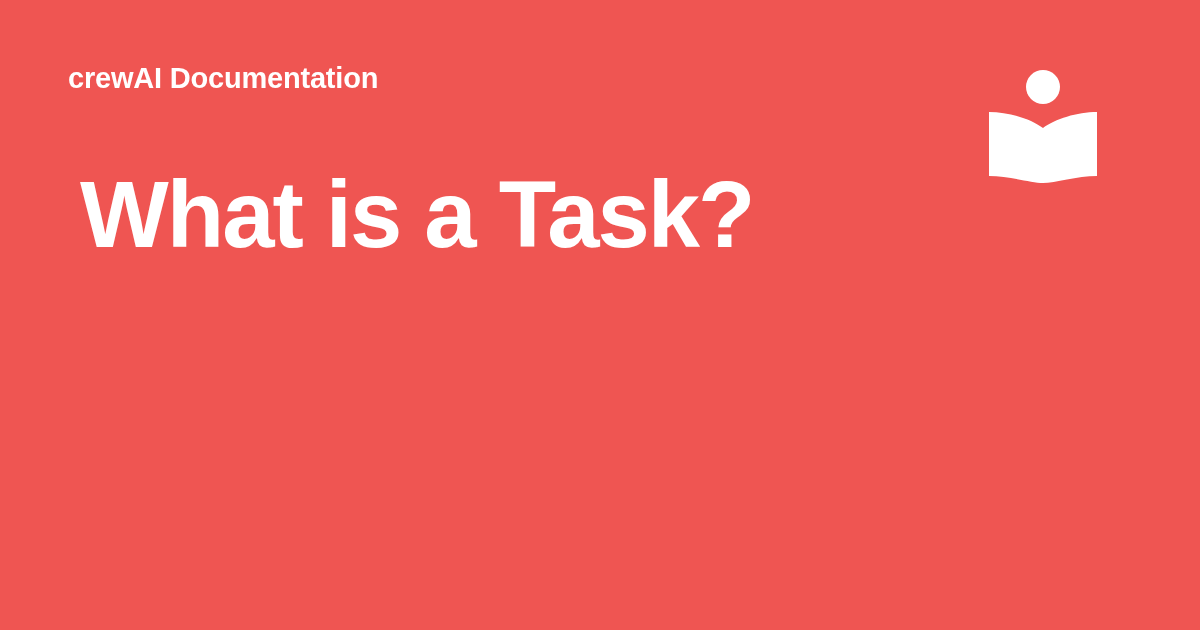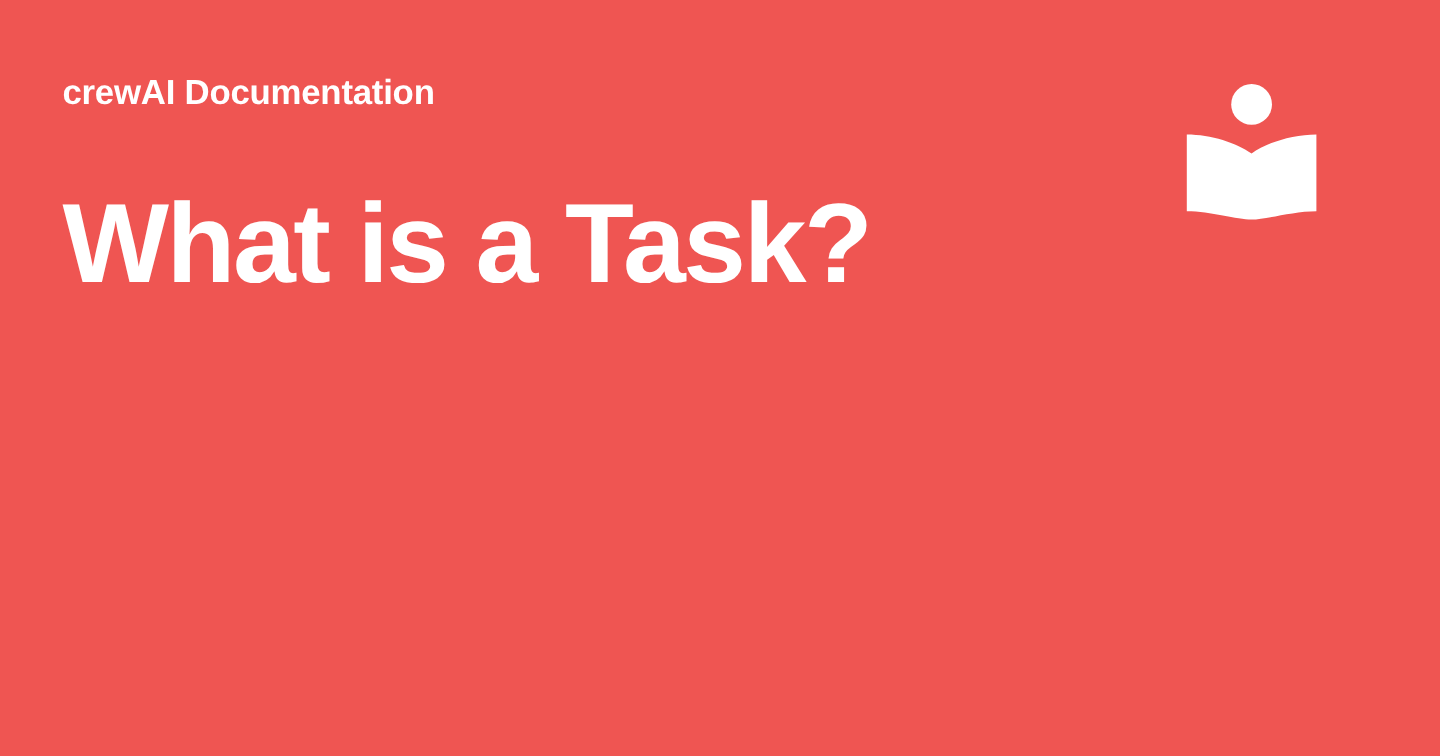--- a/index.html
+++ b/index.html
@@ -19,37 +19,37 @@
     position: relative;
     width: 1200px;
     height: 630px;
     background: #ef5552;
     box-sizing: border-box;
   }
 
   
   .text-block {
     position: absolute;
-    left: 52px;
+    left: 68px;
     top: 64px;
     width: 860px;
   }
 
   .site-name {
     font-size: 29px;
     font-weight: 700;
     line-height: 1.0;
     letter-spacing: -0.2px;
     color: #ffffff;
     margin: 0;
     white-space: nowrap;
   }
 
   .page-title {
-    margin: 0;
+    margin: 12px;
     padding: 0;
     position: absolute;
     left: 0;
     top: 90px;
     font-size: 94px;
     font-weight: 700;
     line-height: 1.05;
     letter-spacing: -2.0px;
     color: #ffffff;
     white-space: nowrap;

